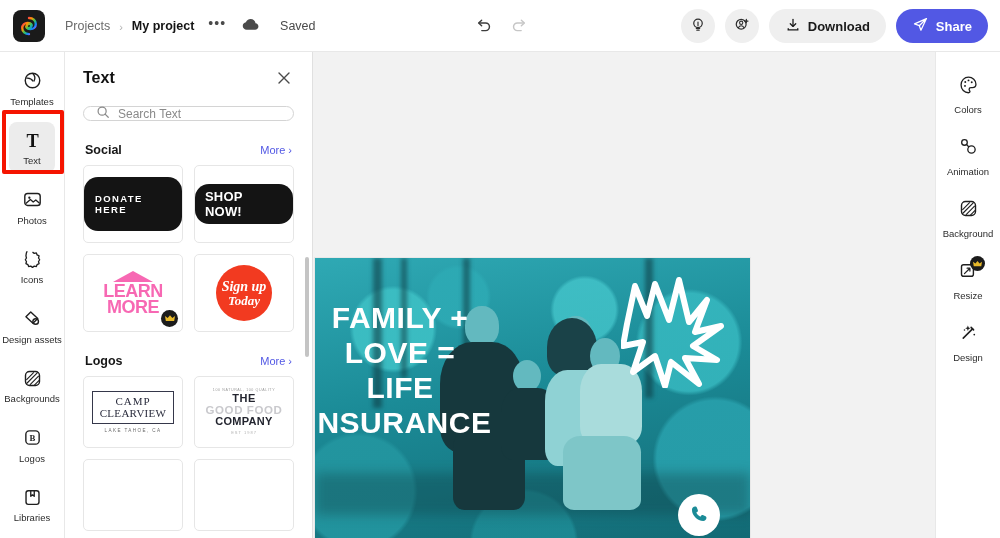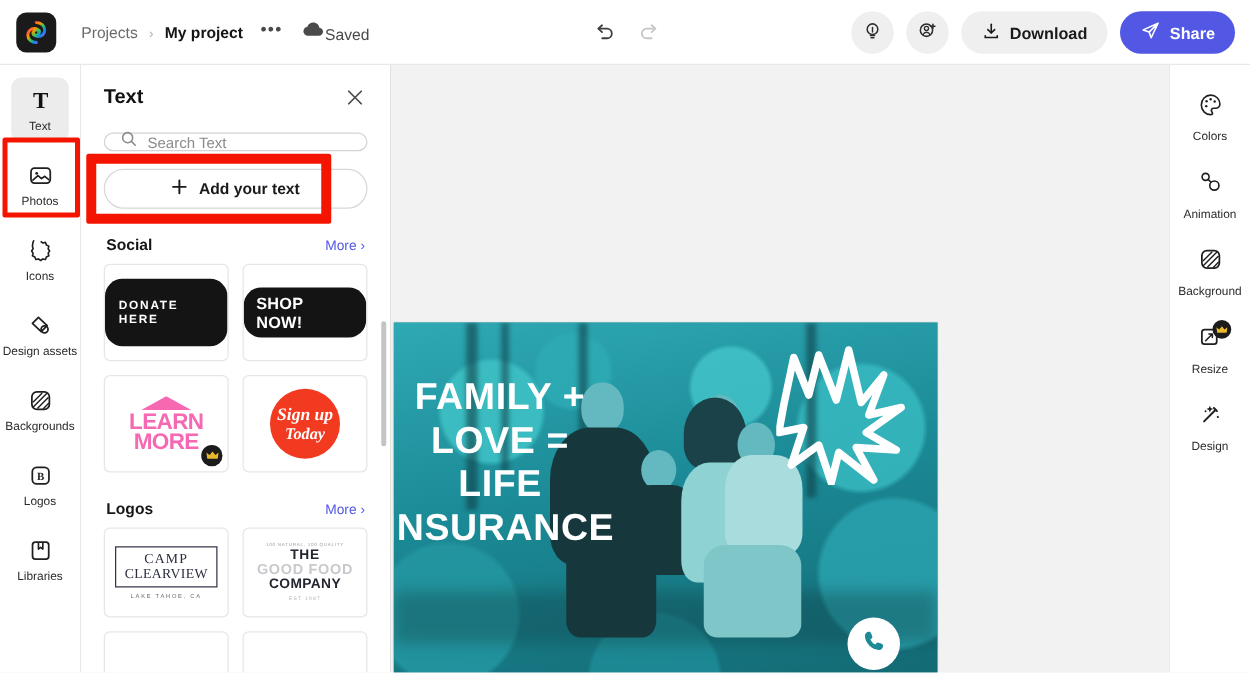--- a/index.html
+++ b/index.html
@@ -22,21 +22,21 @@
     width:32px; height:32px; margin-left:13px; border-radius:8px;
     background:#1a1a1a; display:flex; align-items:center; justify-content:center;
     flex:0 0 auto;
   }
   .breadcrumb { display:flex; align-items:flex-end; margin-left:20px; gap:9px; }
   .bc-link { font-size:12.5px; color:#6b6b6b; }
   .bc-sep { font-size:11px; color:#b0b0b0; }
   .bc-current { font-size:12.5px; color:#141414; font-weight:bold; }
   .dots { margin-left:14px; font-size:14px; letter-spacing:1px; color:#4a4a4a;
           line-height:8px; padding-bottom:5px;}
-  .cloudwrap { display:flex; align-items:flex-end; gap:0; margin-left:16px; }
+  .cloudwrap { display:flex; align-items:center; gap:20px; margin-left:16px; }
   .saved-label { font-size:12.5px; color:#4a4a4a; }
 
   .history { position:absolute; left:470px; top:12px; display:flex; gap:10px; }
   .histbtn { width:26px; height:26px; display:flex; align-items:center; justify-content:center;
              border-radius:50%; background:transparent; border:none; }
 
   .top-right { position:absolute; right:12px; top:9px; display:flex; align-items:center; gap:10px; }
   .round-btn {
     width:34px; height:34px; border-radius:50%; background:#efefef;
     display:flex; align-items:center; justify-content:center; border:none;
@@ -327,20 +327,30 @@
             <path d="M17 3 3 9.3l5.6 2.1L17 3zM8.6 11.4l1.9 5.3L17 3 8.6 11.4z" fill="none" stroke="#ffffff" stroke-width="1.5" stroke-linejoin="round"></path>
           </svg>
         </span>
         <span>Share</span>
       </button>
     </div>
   </div>
 
   <div class="rail">
 
+    <div class="rail-item">
+      <span class="rail-icon">
+        <svg width="21" height="21" viewBox="0 0 24 24">
+          <circle cx="12" cy="12" r="8.3" fill="none" stroke="#1f1f1f" stroke-width="1.6"></circle>
+          <path d="M12 3.7c2.6 2.3 3.3 6.2 1.6 9.4" fill="none" stroke="#1f1f1f" stroke-width="1.5"></path>
+          <path d="M5 9.4c3.3-.4 6.2.9 7.9 3.6" fill="none" stroke="#1f1f1f" stroke-width="1.5"></path>
+        </svg>
+      </span>
+      <span class="rail-label">Templates</span>
+    </div>
 
     <div class="rail-item active">
       <span class="rail-icon">
         <svg width="21" height="21" viewBox="0 0 24 24">
           <text x="12" y="19" font-family="Liberation Serif, serif" font-size="21" font-weight="bold" text-anchor="middle" fill="#111">T</text>
         </svg>
       </span>
       <span class="rail-label">Text</span>
     </div>
 
@@ -421,31 +431,20 @@
     <div class="search">
       <span>
         <svg width="14" height="14" viewBox="0 0 16 16">
           <circle cx="7" cy="7" r="4.6" fill="none" stroke="#8a8a8a" stroke-width="1.4"></circle>
           <path d="M10.4 10.4 14 14" stroke="#8a8a8a" stroke-width="1.4" stroke-linecap="round"></path>
         </svg>
       </span>
       <input type="text" placeholder="Search Text" style="">
     </div>
 
-    <div class="addwrap">
-      <button class="add-btn">
-        <span>
-          <svg width="13" height="13" viewBox="0 0 14 14">
-            <path d="M7 1.6v10.8M1.6 7h10.8" stroke="#1a1a1a" stroke-width="1.7" stroke-linecap="round"></path>
-          </svg>
-        </span>
-        <span>Add your text</span>
-      </button>
-      <div class="add-highlight"></div>
-    </div>
 
     <div class="sec-head">
       <span class="sec-title">Social</span>
       <span class="sec-more">More ›</span>
     </div>
 
     <div class="grid">
 
       <div class="tile">
         <span class="pill-black">DONATE HERE</span>

